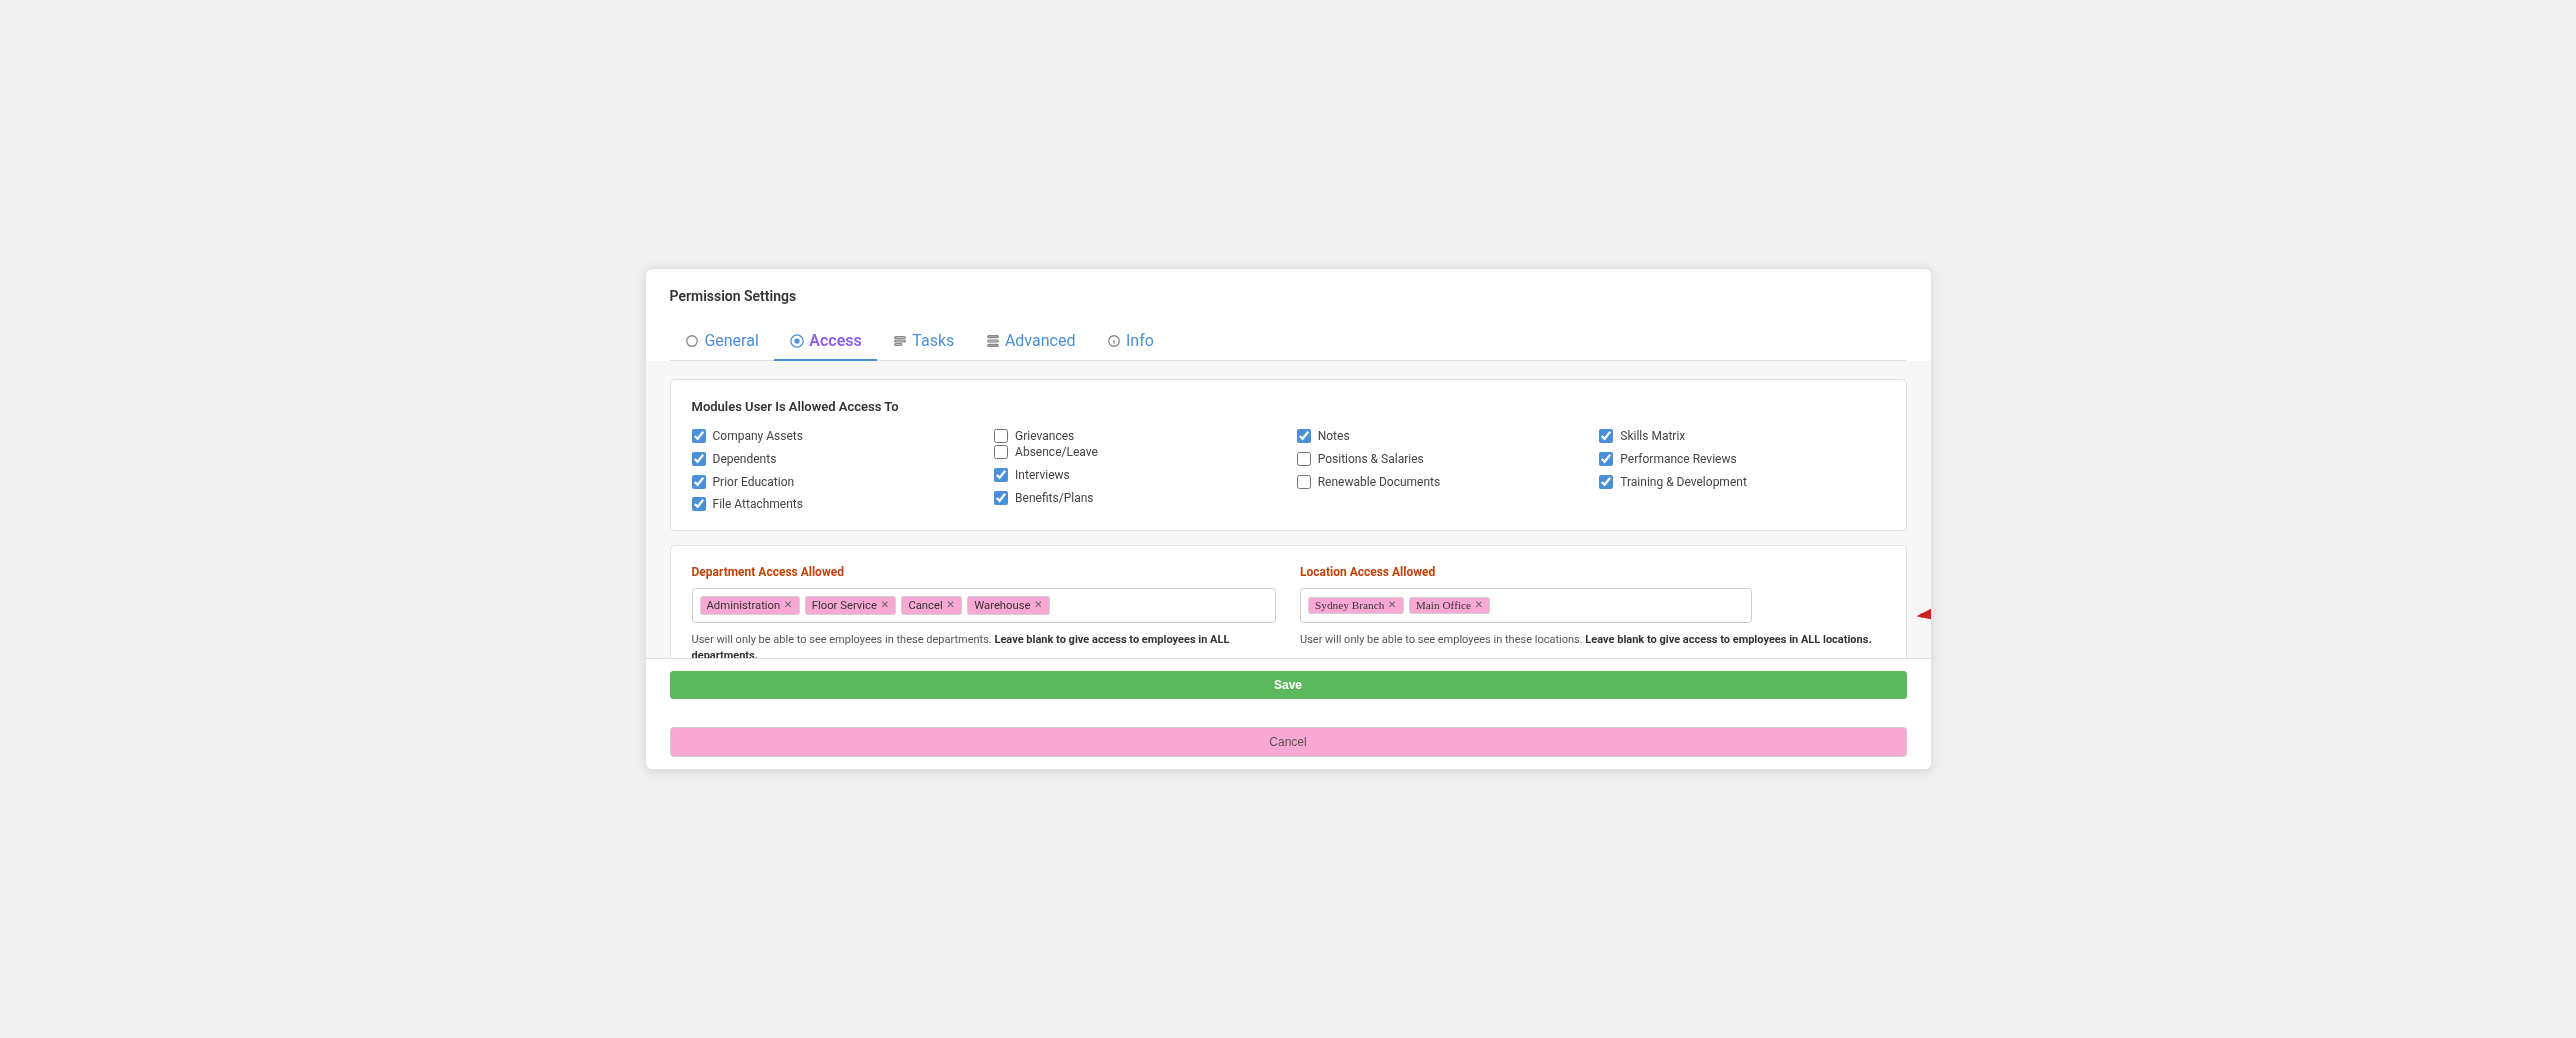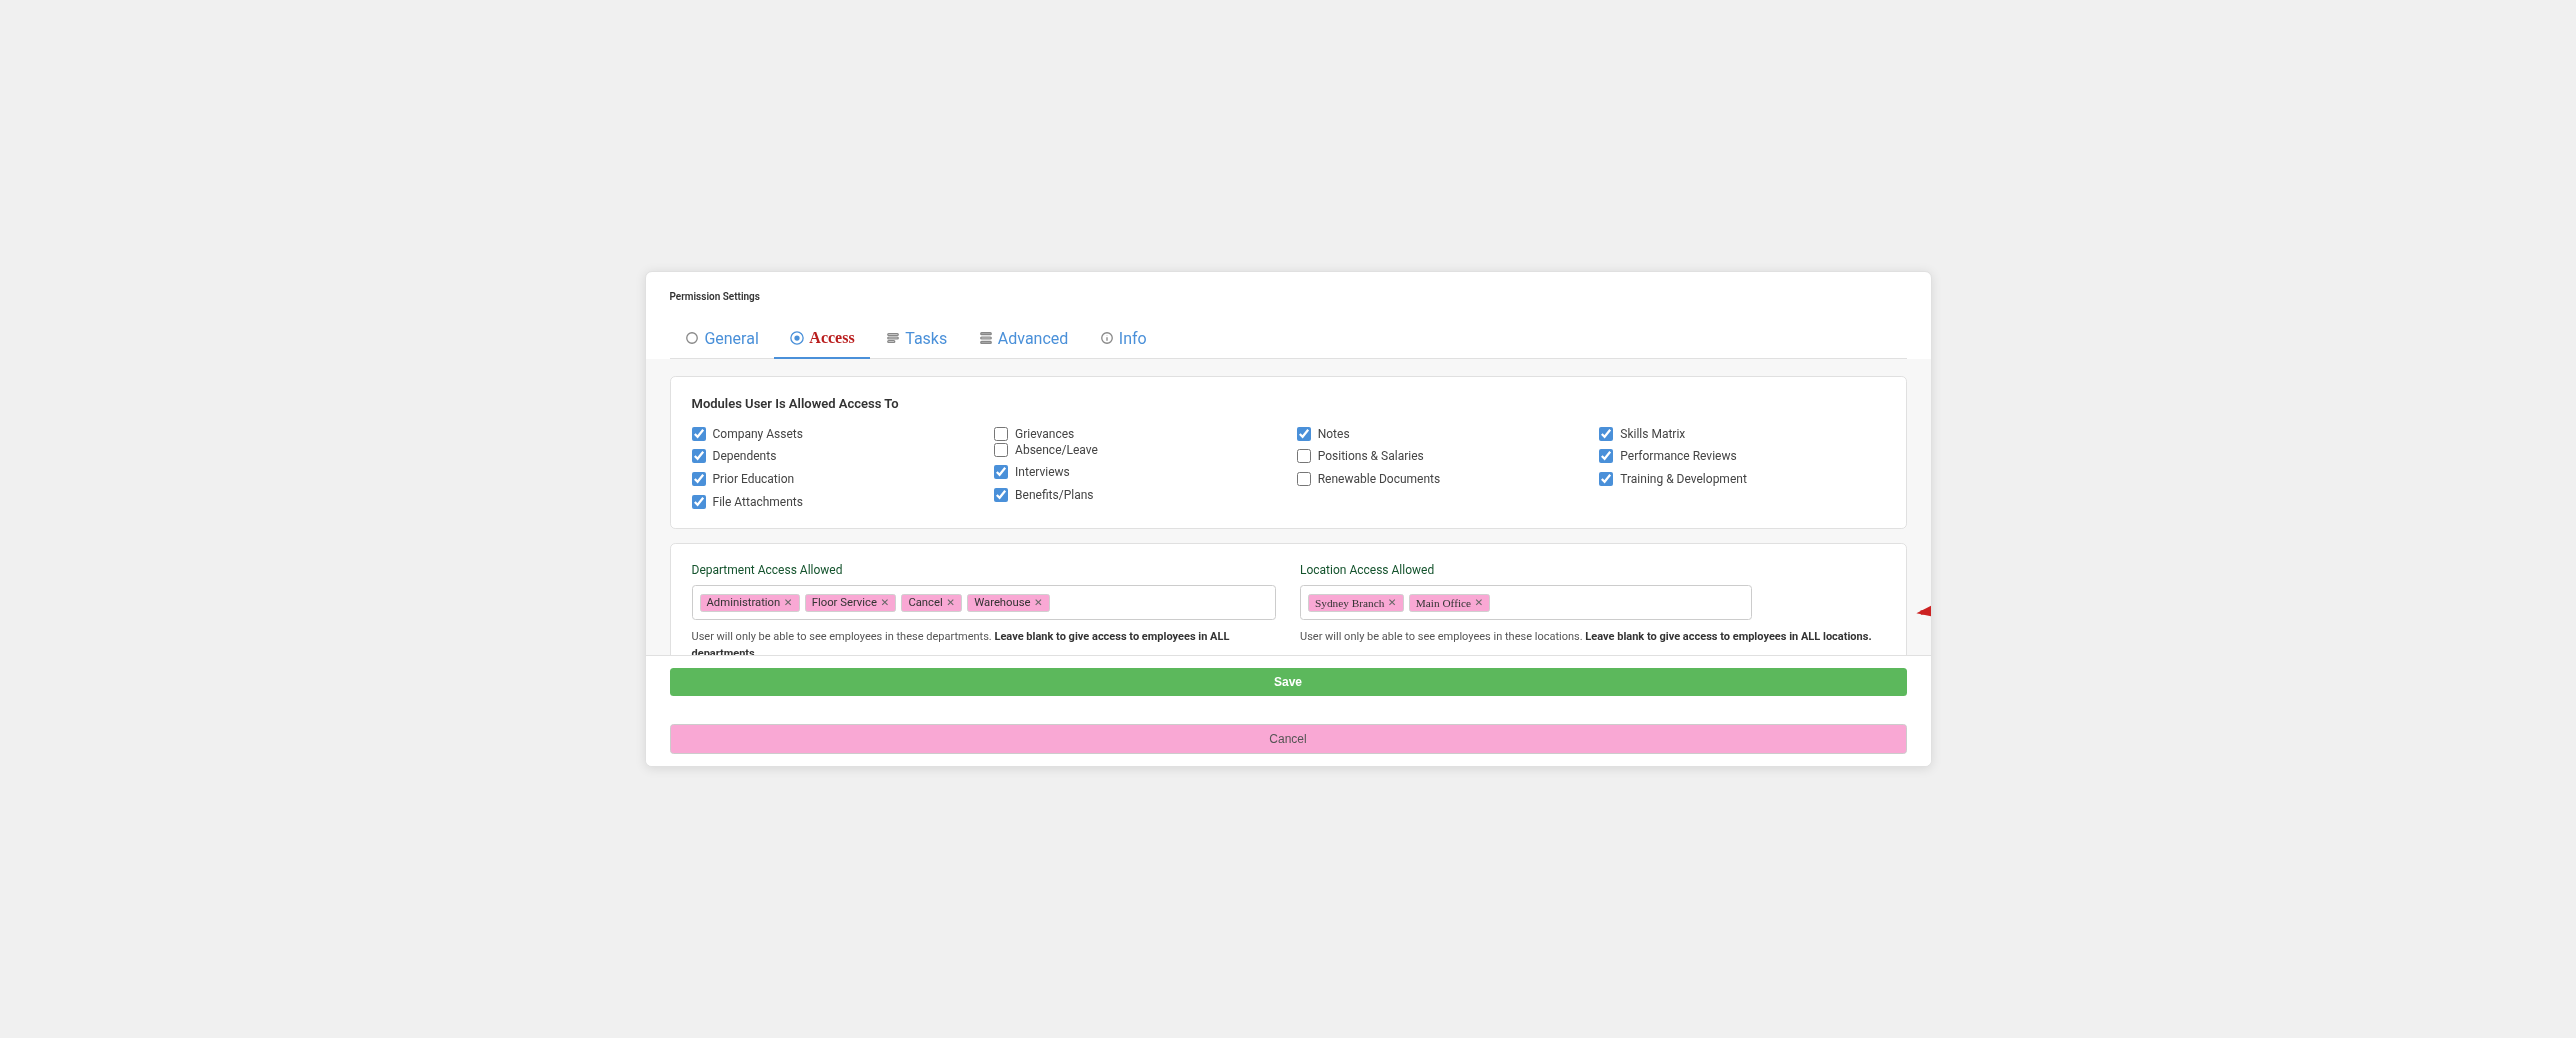--- a/index.html
+++ b/index.html
@@ -20,21 +20,21 @@
       max-width: 1287px;
       box-shadow: 0 1.7px 10.4px rgba(0,0,0,0.1);
       overflow: hidden;
       position: relative;
     }
     .modal-header {
       padding: 19px 24px 0 24px;
       border-bottom: none;
     }
     .modal-title {
-      font-size: 10px;
+      font-size: 14px;
       font-weight: 600;
       color: #333;
       margin-bottom: 17.4px;
     }
     .tabs {
       display: flex;
       gap: 0;
       border-bottom: 0.9px solid #e0e0e0;
       padding: 0;
     }
@@ -47,22 +47,21 @@
       font-size: 16px;
       color: #4a90d9;
       border-bottom: 2.6px solid transparent;
       position: relative;
       top: 0.9px;
       user-select: none;
     }
     .tab.active {
       border-bottom: 2.6px solid #4a90d9;
       font-weight: 600;
-      color: #b91c1c;
-      font-family: Liberation Serif, serif;
+      color: #8b5cf6;
     }
     .tab .tab-icon {
       width: 14px;
       height: 14px;
       color: #888;
     }
     .tab.active .tab-icon {
       color: #4a90d9;
     }
     .modal-body {
@@ -102,22 +101,22 @@
       flex-shrink: 0;
     }
     .department-location-row {
       display: grid;
       grid-template-columns: 1fr 1fr;
       gap: 24px;
       position: relative;
     }
     .field-label {
       font-size: 12px;
-      font-weight: 400;
-      color: #14532d;
+      font-weight: 700;
+      color: #c2410c;
       margin-bottom: 8.7px;
     }
     .tags-input {
       display: flex;
       flex-wrap: wrap;
       gap: 5.2px;
       border: 0.9px solid #ccc;
       border-radius: 3.5px;
       padding: 5.2px 7px;
       min-height: 35px;

